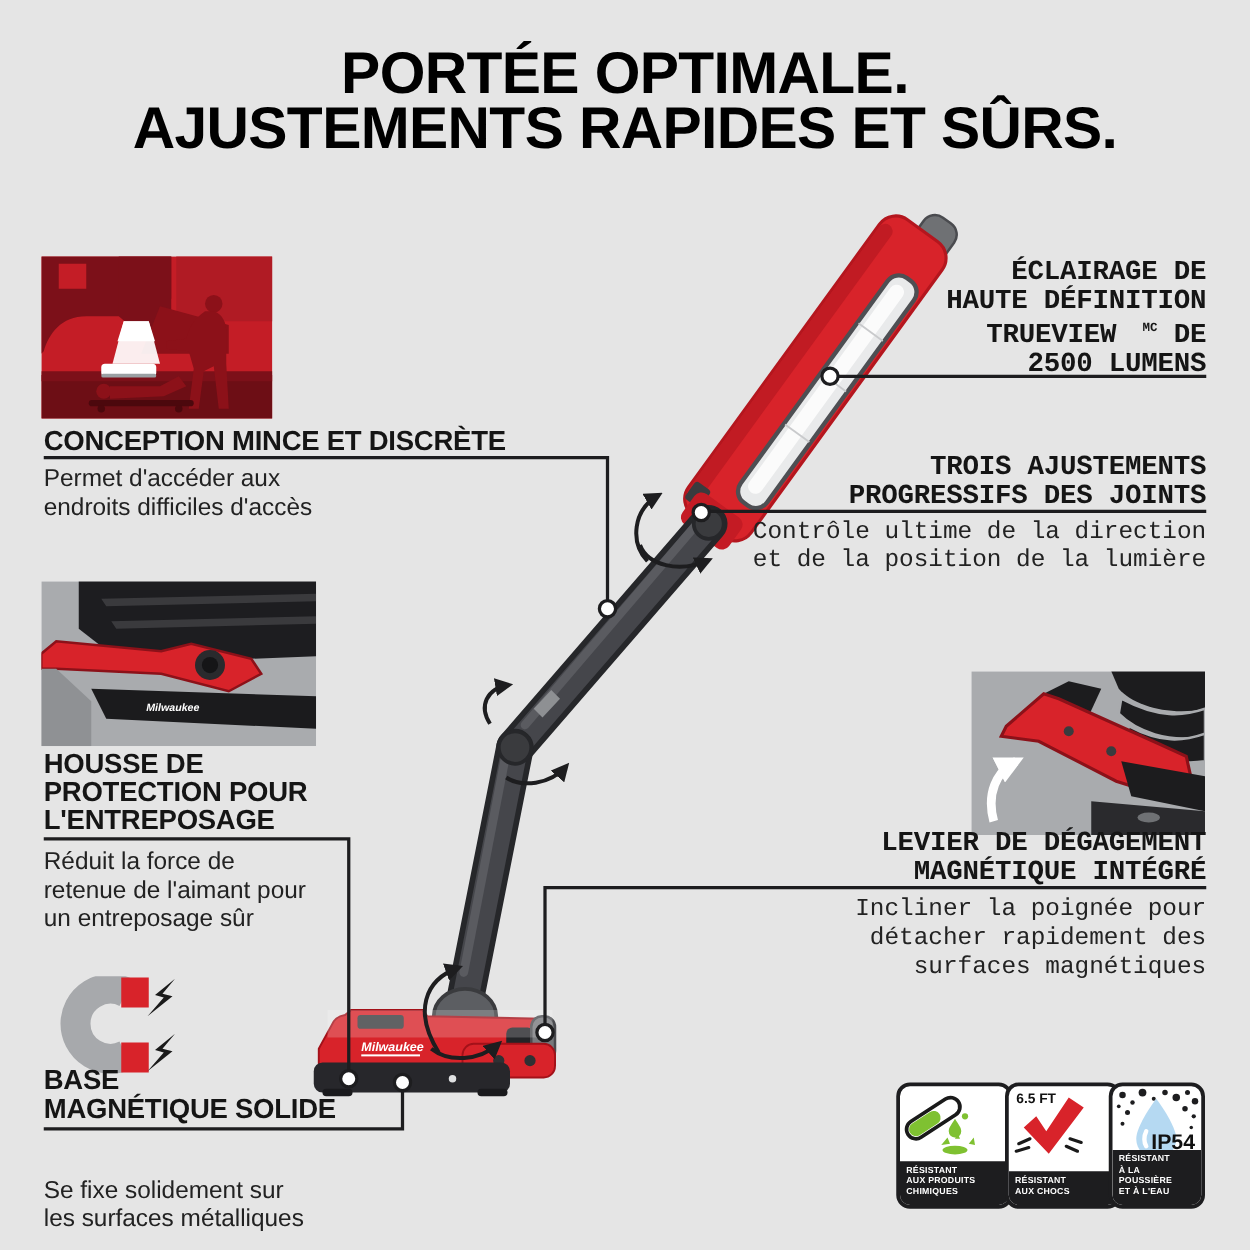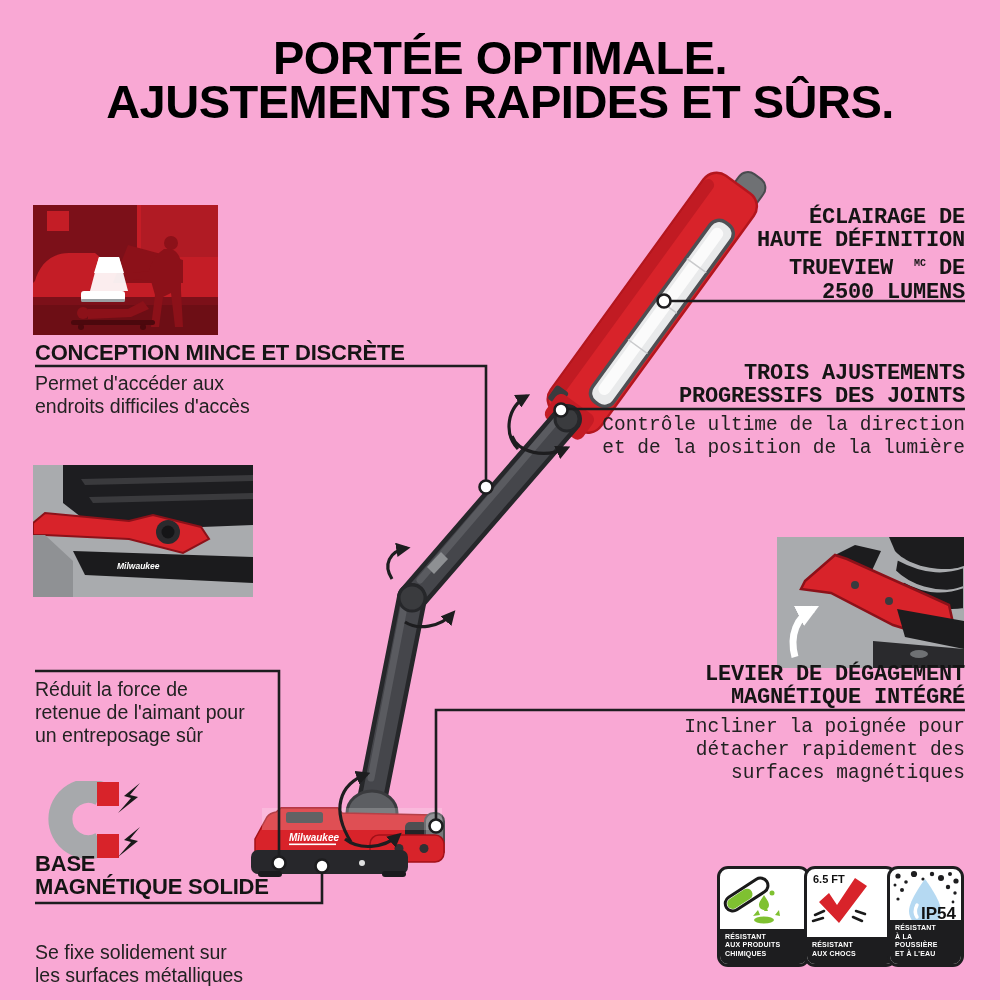--- a/index.html
+++ b/index.html
@@ -5,21 +5,21 @@
   :root{
     --ink:#1d1d1f;
     --brand-red:#d8232a;
     --dark-red:#8c1119;
     --thumb-red-bg:#c41d26;
     --gray-bg:#a9abae;
     --chem-green:#7fc131;
     --water-blue:#b5d9f2;
   }
   html,body{margin:0;padding:0;background:#fff;}
-  .page{position:relative;width:1000px;height:1000px;background:#f9a8d4;overflow:hidden;
+  .page{position:relative;width:1000px;height:1000px;background:#e5e5e5;overflow:hidden;
         font-family:"Liberation Sans",sans-serif;color:var(--ink);}
   .title{position:absolute;top:36px;left:0;width:1000px;text-align:center;
          font-weight:800;line-height:1.0;color:#000;}
   .title div{font-size:47px;letter-spacing:-0.5px;line-height:44px;}
   .h{position:absolute;font-weight:800;font-size:22px;line-height:22.5px;letter-spacing:-0.2px;color:#151515;}
   .b{position:absolute;font-size:19.5px;line-height:23px;color:#222;}
   .left{text-align:left;}
   .right{text-align:right;font-family:Liberation Mono, monospace;}
   .sup{font-size:10px;vertical-align:super;letter-spacing:0;padding-left:21px;}
   .thumb{position:absolute;overflow:hidden;}
@@ -202,20 +202,25 @@
       <path d="M107 46 L91 59 L98 61 L85 76 L105 60 L97 58 Z" fill="#1a1a1a"></path>
     </svg>
   </div>
 
   <div class="h left" style="left:35px;top:342px;">CONCEPTION MINCE ET DISCRÈTE</div>
   <div class="b left" style="left:35px;top:372px;">
     <div>Permet d'accéder aux</div>
     <div>endroits difficiles d'accès</div>
   </div>
 
+  <div class="h left" style="left:35px;top:600px;">
+    <div>HOUSSE DE</div>
+    <div>PROTECTION POUR</div>
+    <div>L'ENTREPOSAGE</div>
+  </div>
   <div class="b left" style="left:35px;top:678px;">
     <div>Réduit la force de</div>
     <div>retenue de l'aimant pour</div>
     <div>un entreposage sûr</div>
   </div>
 
   <div class="h left" style="left:35px;top:853px;">
     <div>BASE</div>
     <div>MAGNÉTIQUE SOLIDE</div>
   </div>

